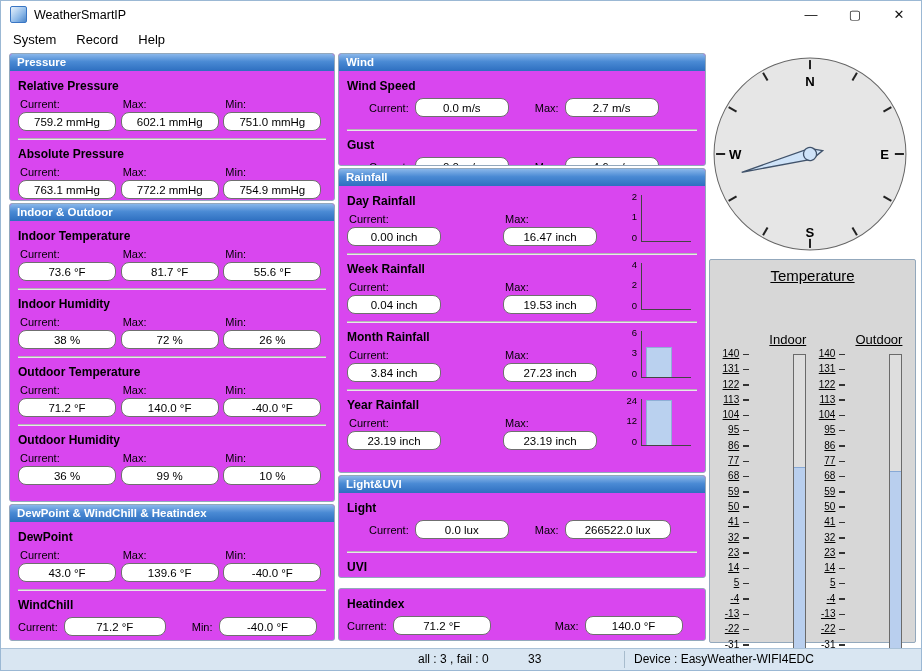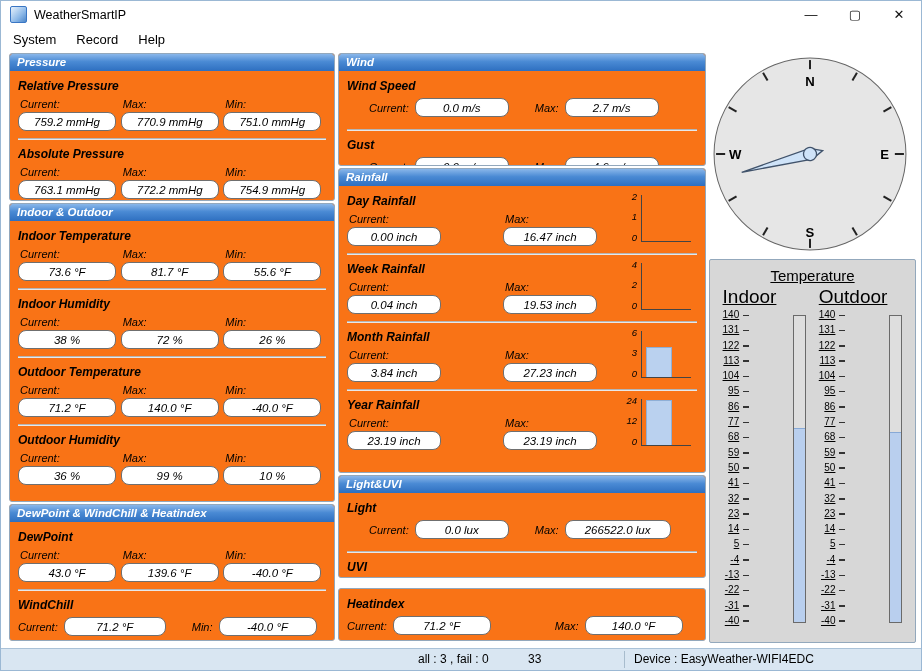--- a/index.html
+++ b/index.html
@@ -14,21 +14,21 @@
   .app-icon{width:15px;height:15px;margin:0 7px 0 9px;border:1px solid #3a76c4;border-radius:2px;
     background:linear-gradient(135deg,#e8f2fb 0%,#8db9e8 60%,#4c86c9 100%);}
   .title-text{font-size:12.5px;}
   .win-controls{margin-left:auto;display:flex;height:100%;}
   .win-btn{width:44px;display:flex;align-items:center;justify-content:center;font-size:13px;color:#111;cursor:pointer;}
   
   .menubar{position:absolute;top:27px;left:0;right:0;height:22px;display:flex;align-items:center;background:#fff;font-size:13px;}
   .menu-item{padding:2px 10px;cursor:pointer;}
   .menu-item:first-child{margin-left:2px;}
   
-  .panel{position:absolute;background:#f97316;border:1px solid #93a8bc;border-radius:3px;overflow:hidden;font-style:italic;}
+  .panel{position:absolute;background:#d946ef;border:1px solid #93a8bc;border-radius:3px;overflow:hidden;}
   .phead{height:17px;line-height:17px;padding:0 7px;color:#fff;font-size:11.5px;font-weight:bold;
     background:linear-gradient(#8ab7ea 0%,#4a8ad4 45%,#2e6fc0 100%);border-radius:2px 2px 0 0;}
   .pbody{padding:0 8px 4px;position:relative;}
   .sec{position:relative;padding:3px 0 7px;}
   .sec + .sec{border-top:1px solid #b5b5b5;box-shadow:0 1px 0 #e8e8e8 inset;}
   .sec-title{font-weight:bold;font-size:12px;padding:5px 0 3px;}
   .flabel{font-size:11px;padding:2px 0 2px 2px;}
   .fbox{width:96px;height:17px;background:#fff;border:1px solid #6f6f6f;border-radius:8px;
     font-size:11.5px;display:flex;align-items:center;justify-content:center;white-space:nowrap;}
   .trio{display:flex;}
@@ -48,21 +48,21 @@
     font-size:9.5px;line-height:1;padding-right:4px;}
   .chart-plot{flex:1;position:relative;border-left:1px solid #444;border-bottom:1px solid #444;margin-top:3px;}
   .chart-bar{position:absolute;left:4px;bottom:0;width:24px;background:#bad1ef;border:1px solid #8fafd6;border-bottom:none;}
   
   .compass{position:absolute;left:708px;top:52px;width:202px;height:202px;}
   
   .temp-panel{position:absolute;left:708px;top:258px;width:205px;height:382px;
     background:#d7d7d7;border:1px solid #93a8bc;border-radius:2px;text-decoration:underline;}
   .temp-title{text-align:center;font-size:15px;padding-top:7px;}
   .gauge-row{display:flex;justify-content:space-evenly;margin-top:2px;}
-  .gauge-label{text-align:left;font-size:19px;margin-bottom:2px;}
+  .gauge-label{text-align:right;font-size:13px;margin-bottom:2px;margin-top:46px;}
   .thermo{display:flex;gap:44px;}
   .thermo-ticks{display:flex;flex-direction:column;justify-content:space-between;height:316px;font-size:10px;text-align:right;}
   .tick{position:relative;padding-right:10px;line-height:1;}
   .tick::after{content:"";position:absolute;right:0;top:45%;width:6px;height:1.5px;background:#333;}
   .thermo-tube{width:11px;height:306px;margin-top:5px;border:1px solid #6a6a6a;background:#dedede;position:relative;}
   .thermo-fill{position:absolute;left:0;right:0;bottom:0;background:#b9cfee;border-top:1px solid #87a9d6;}
   
   .statusbar{position:absolute;left:0;right:0;bottom:0;height:21px;background:#d9e6f2;border-top:1px solid #aac2d8;font-size:12px;}
   .statusbar span{position:absolute;top:3px;white-space:nowrap;}
   .sb-counts{left:417px;}
@@ -94,21 +94,21 @@
   <div class="pbody">
     <div class="sec">
       <div class="sec-title">Relative Pressure</div>
       <div class="trio">
         <div class="fg">
             <div class="flabel">Current:</div>
           <div class="fbox">759.2 mmHg</div>
           </div>
         <div class="fg">
             <div class="flabel">Max:</div>
-          <div class="fbox">770.9 mmHg</div>
+          <div class="fbox">602.1 mmHg</div>
           </div>
         <div class="fg">
             <div class="flabel">Min:</div>
           <div class="fbox">751.0 mmHg</div>
           </div>
       </div>
     </div>
     <div class="sec">
       <div class="sec-title">Absolute Pressure</div>
       <div class="trio">

